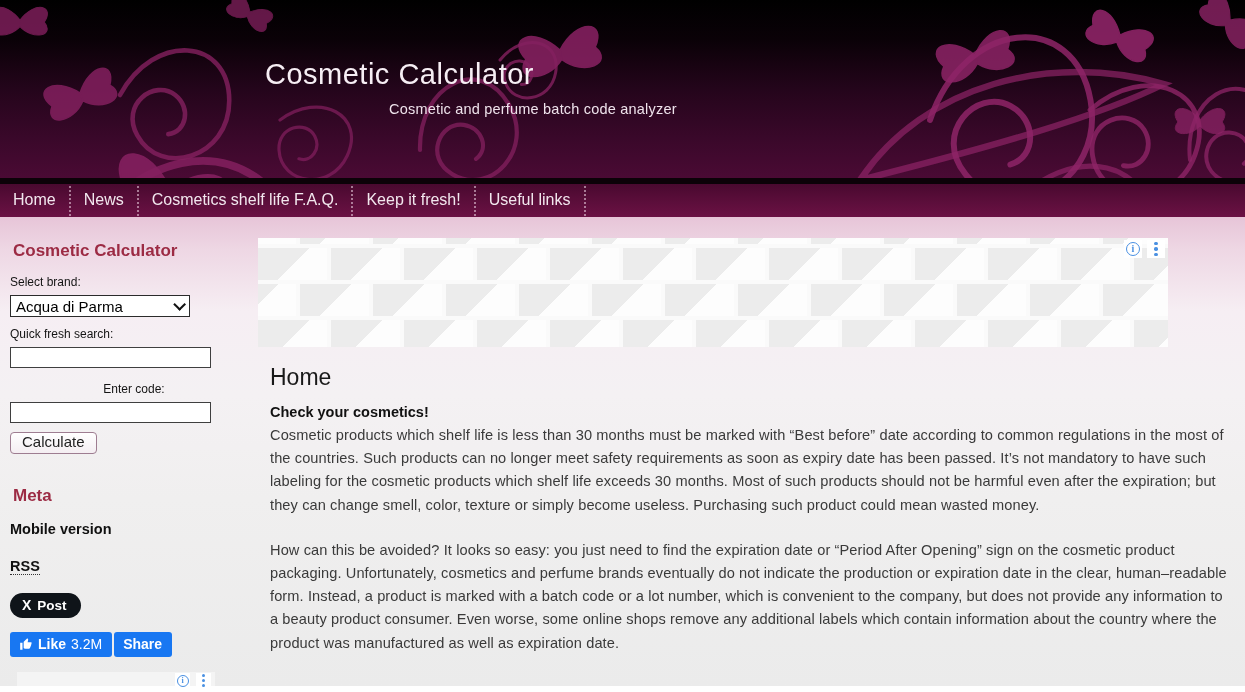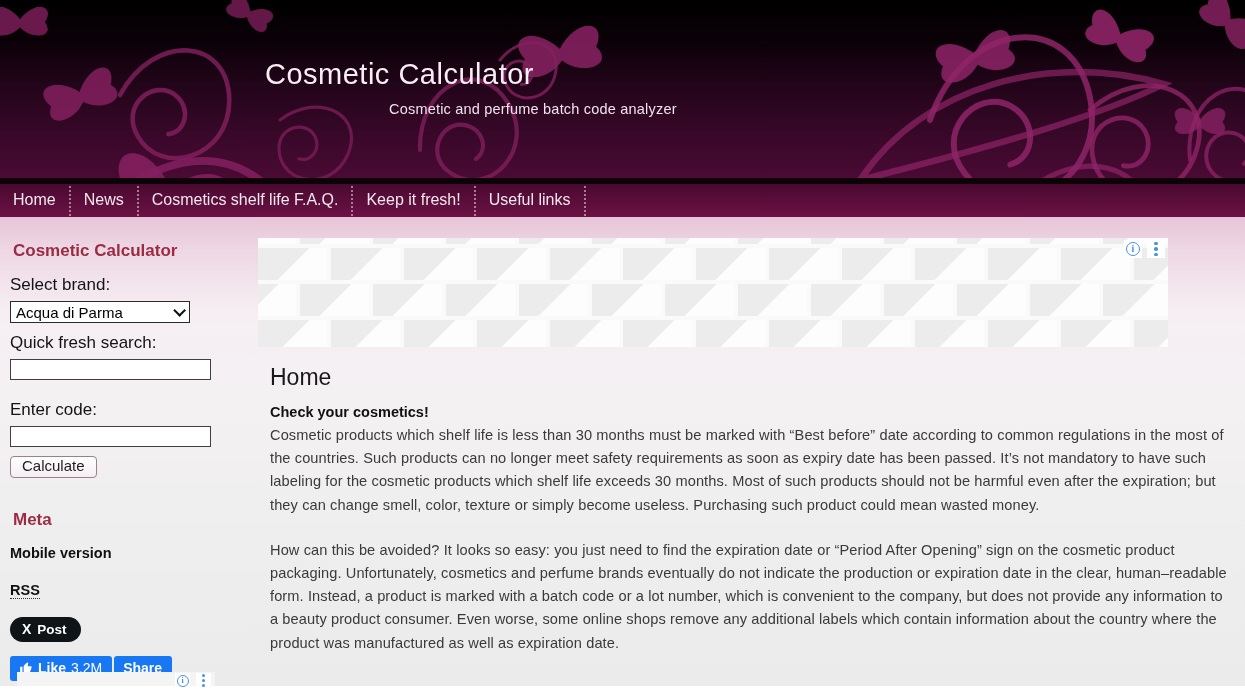--- a/index.html
+++ b/index.html
@@ -47,21 +47,21 @@
   .content {
     height:469px;
     background: linear-gradient(180deg, #e7c5d8 0%, #eed7e4 7%, #f6eef3 20%, #f4f1f3 38%, #f0efef 60%, #ebebeb 100%);
     display:flex;
     position:relative;
   }
 
   
   .sidebar { width:258px; flex:none; padding-left:10px; position:relative; }
   .sidebar-title { color:#9c2b44; font-size:17px; font-weight:bold; margin:24px 0 14px 3px; }
-  .field-label { font-size:17px; color:#141414; margin:10px 0 6px 0; }
+  .field-label { font-size:12px; color:#141414; margin:10px 0 6px 0; }
   .brand-select {
     width:180px; height:22px; background:#fff; border:1.5px solid #2b2b2b;
     display:flex; align-items:center; justify-content:space-between;
     padding:0 7px 0 5px; cursor:pointer;
   }
   .brand-select .sel-text { font-size:15px; color:#000; }
   .chev { width:9px; height:9px; border-right:2.5px solid #111; border-bottom:2.5px solid #111;
           transform:rotate(45deg) translateY(-3px); }
   .text-input {
     width:201px; height:21px; border:1px solid #3f3f3f; background:#fff;
@@ -194,21 +194,21 @@
 
       <div class="field-label">Select brand:</div>
       <div class="brand-select">
         <span class="sel-text">Acqua di Parma</span>
         <span class="chev"></span>
       </div>
 
       <div class="field-label">Quick fresh search:</div>
       <input class="text-input" type="text" value="" style="">
 
-      <div class="field-label" style="margin-top:20px;">Enter code:</div>
+      <div class="field-label" style="margin-top:14px;text-align:center;">Enter code:</div>
       <input class="text-input" type="text" value="" style="">
 
       <div>
         <button class="calc-btn">Calculate</button>
       </div>
 
       <div class="meta-title">Meta</div>
       <div style="margin-top:13px;"><a class="side-link mobile-link">Mobile version</a></div>
       <div><a class="side-link rss-link">RSS</a></div>
 

